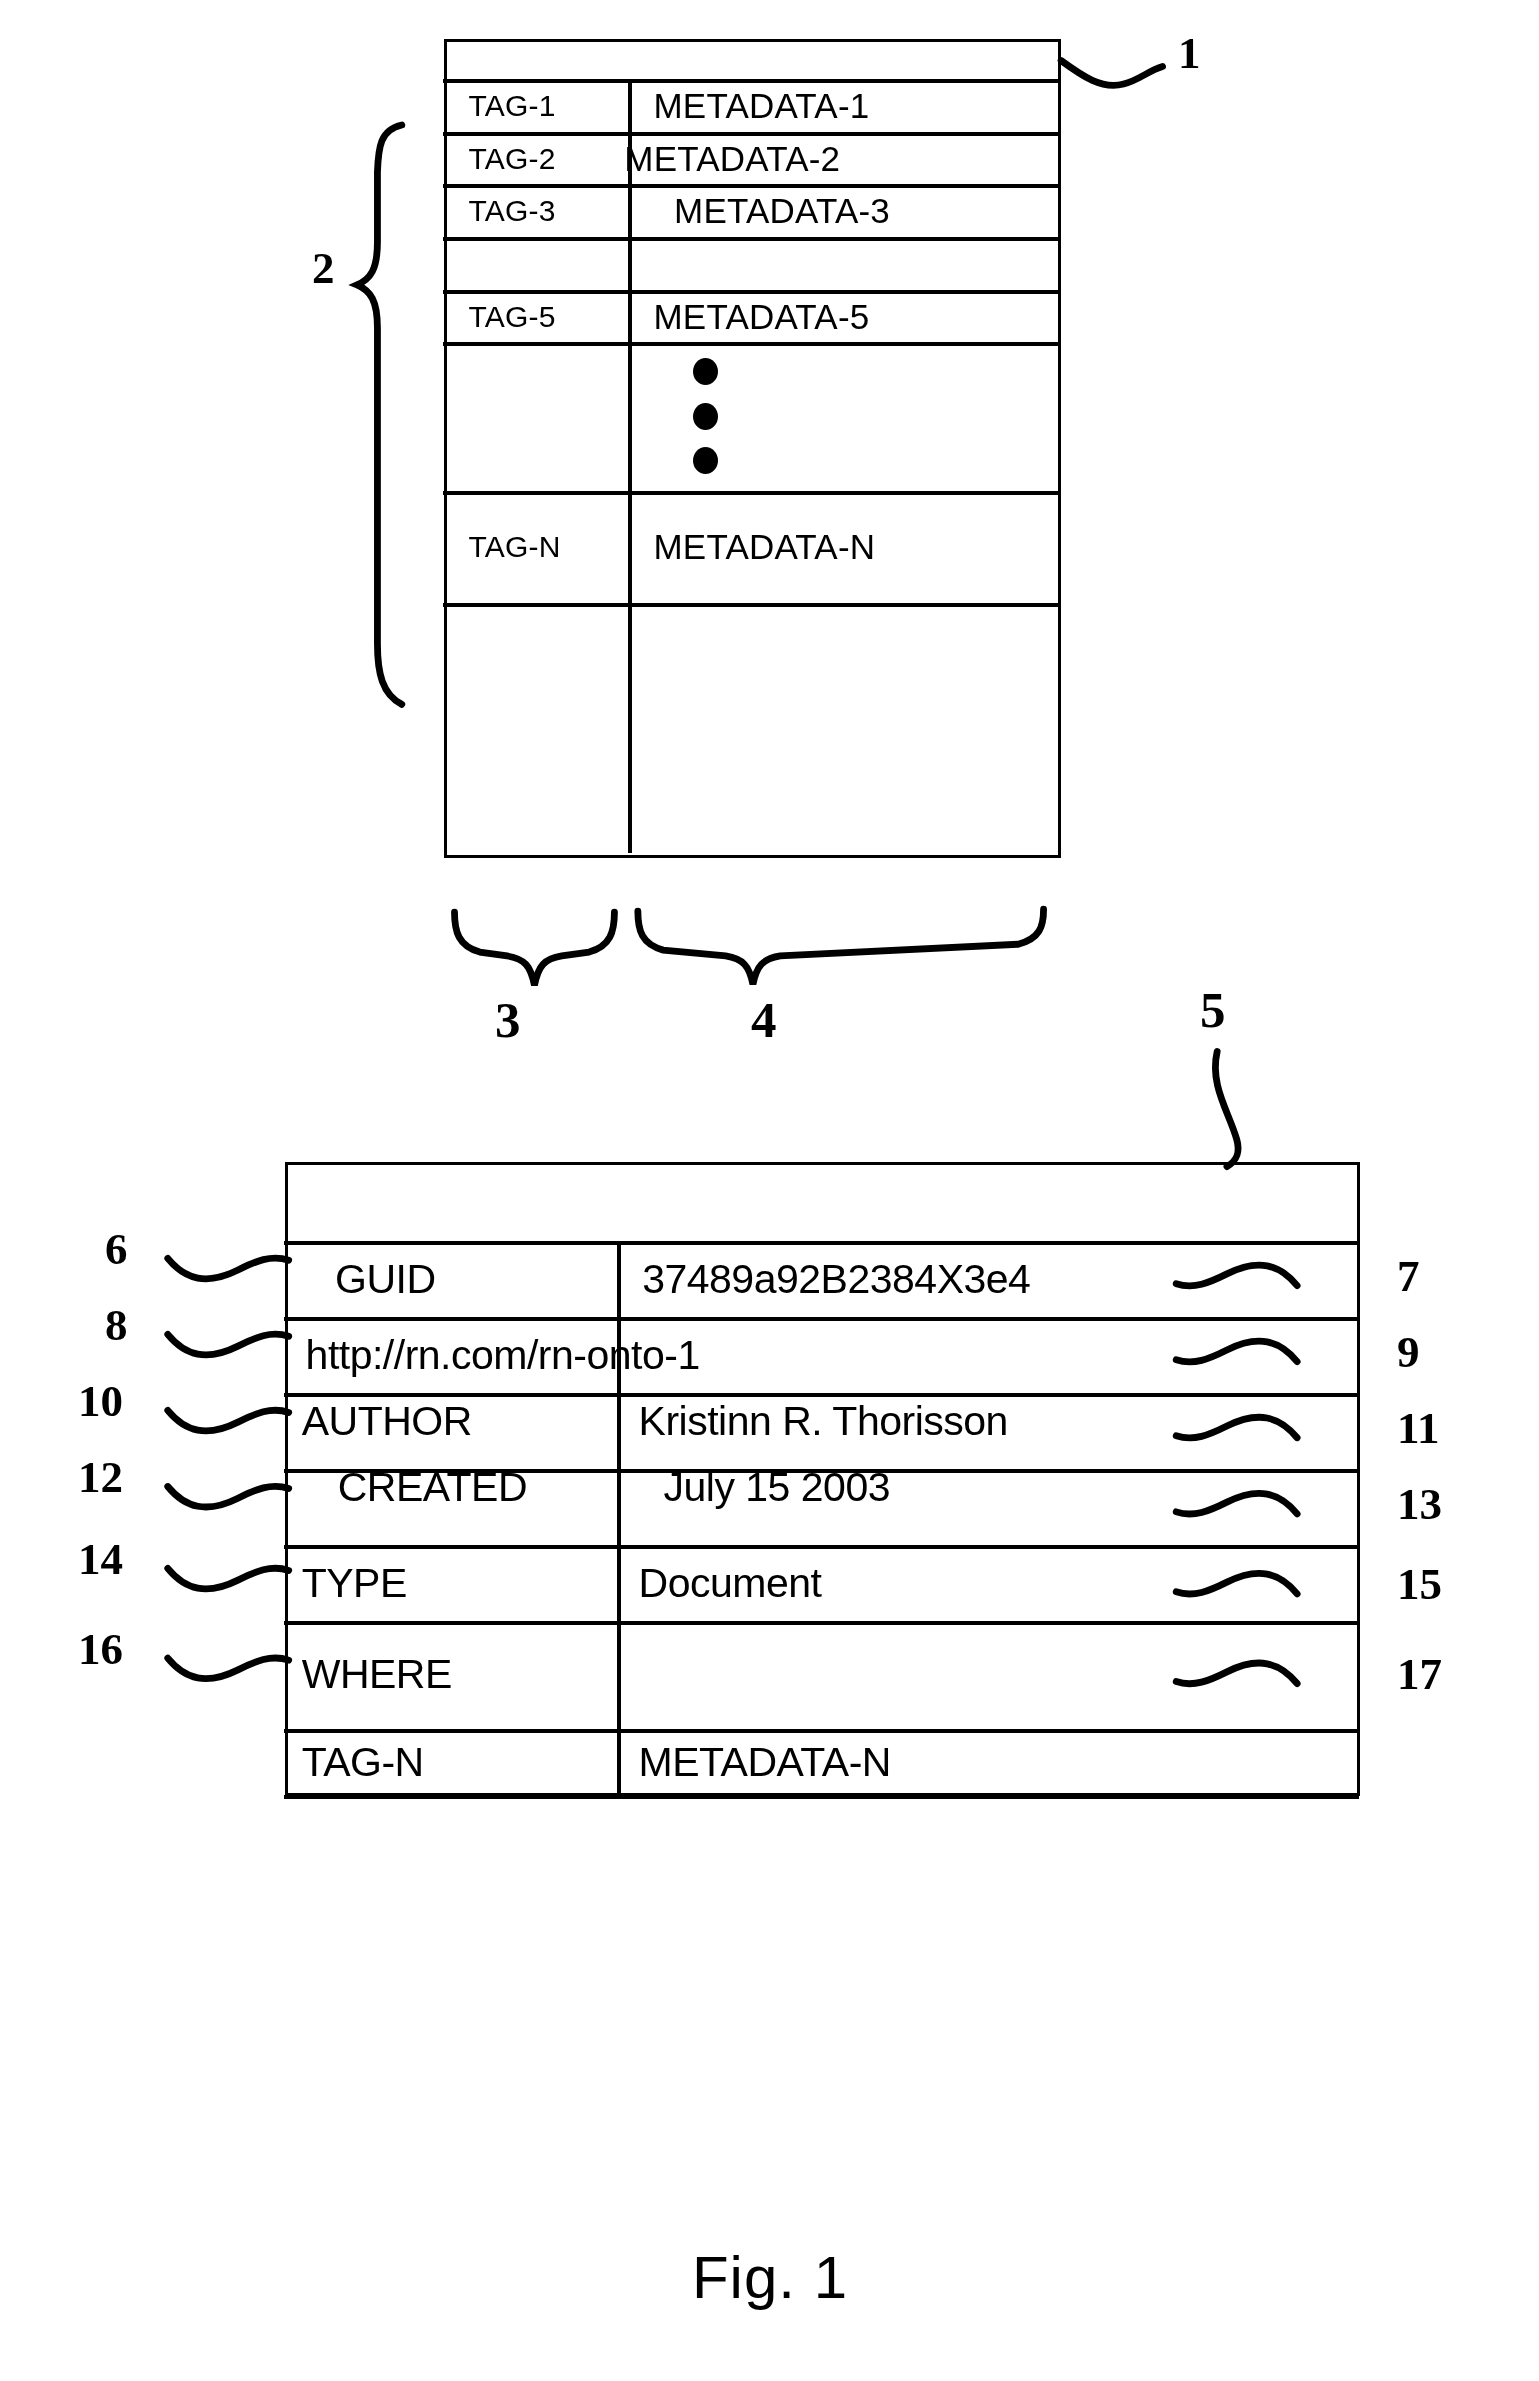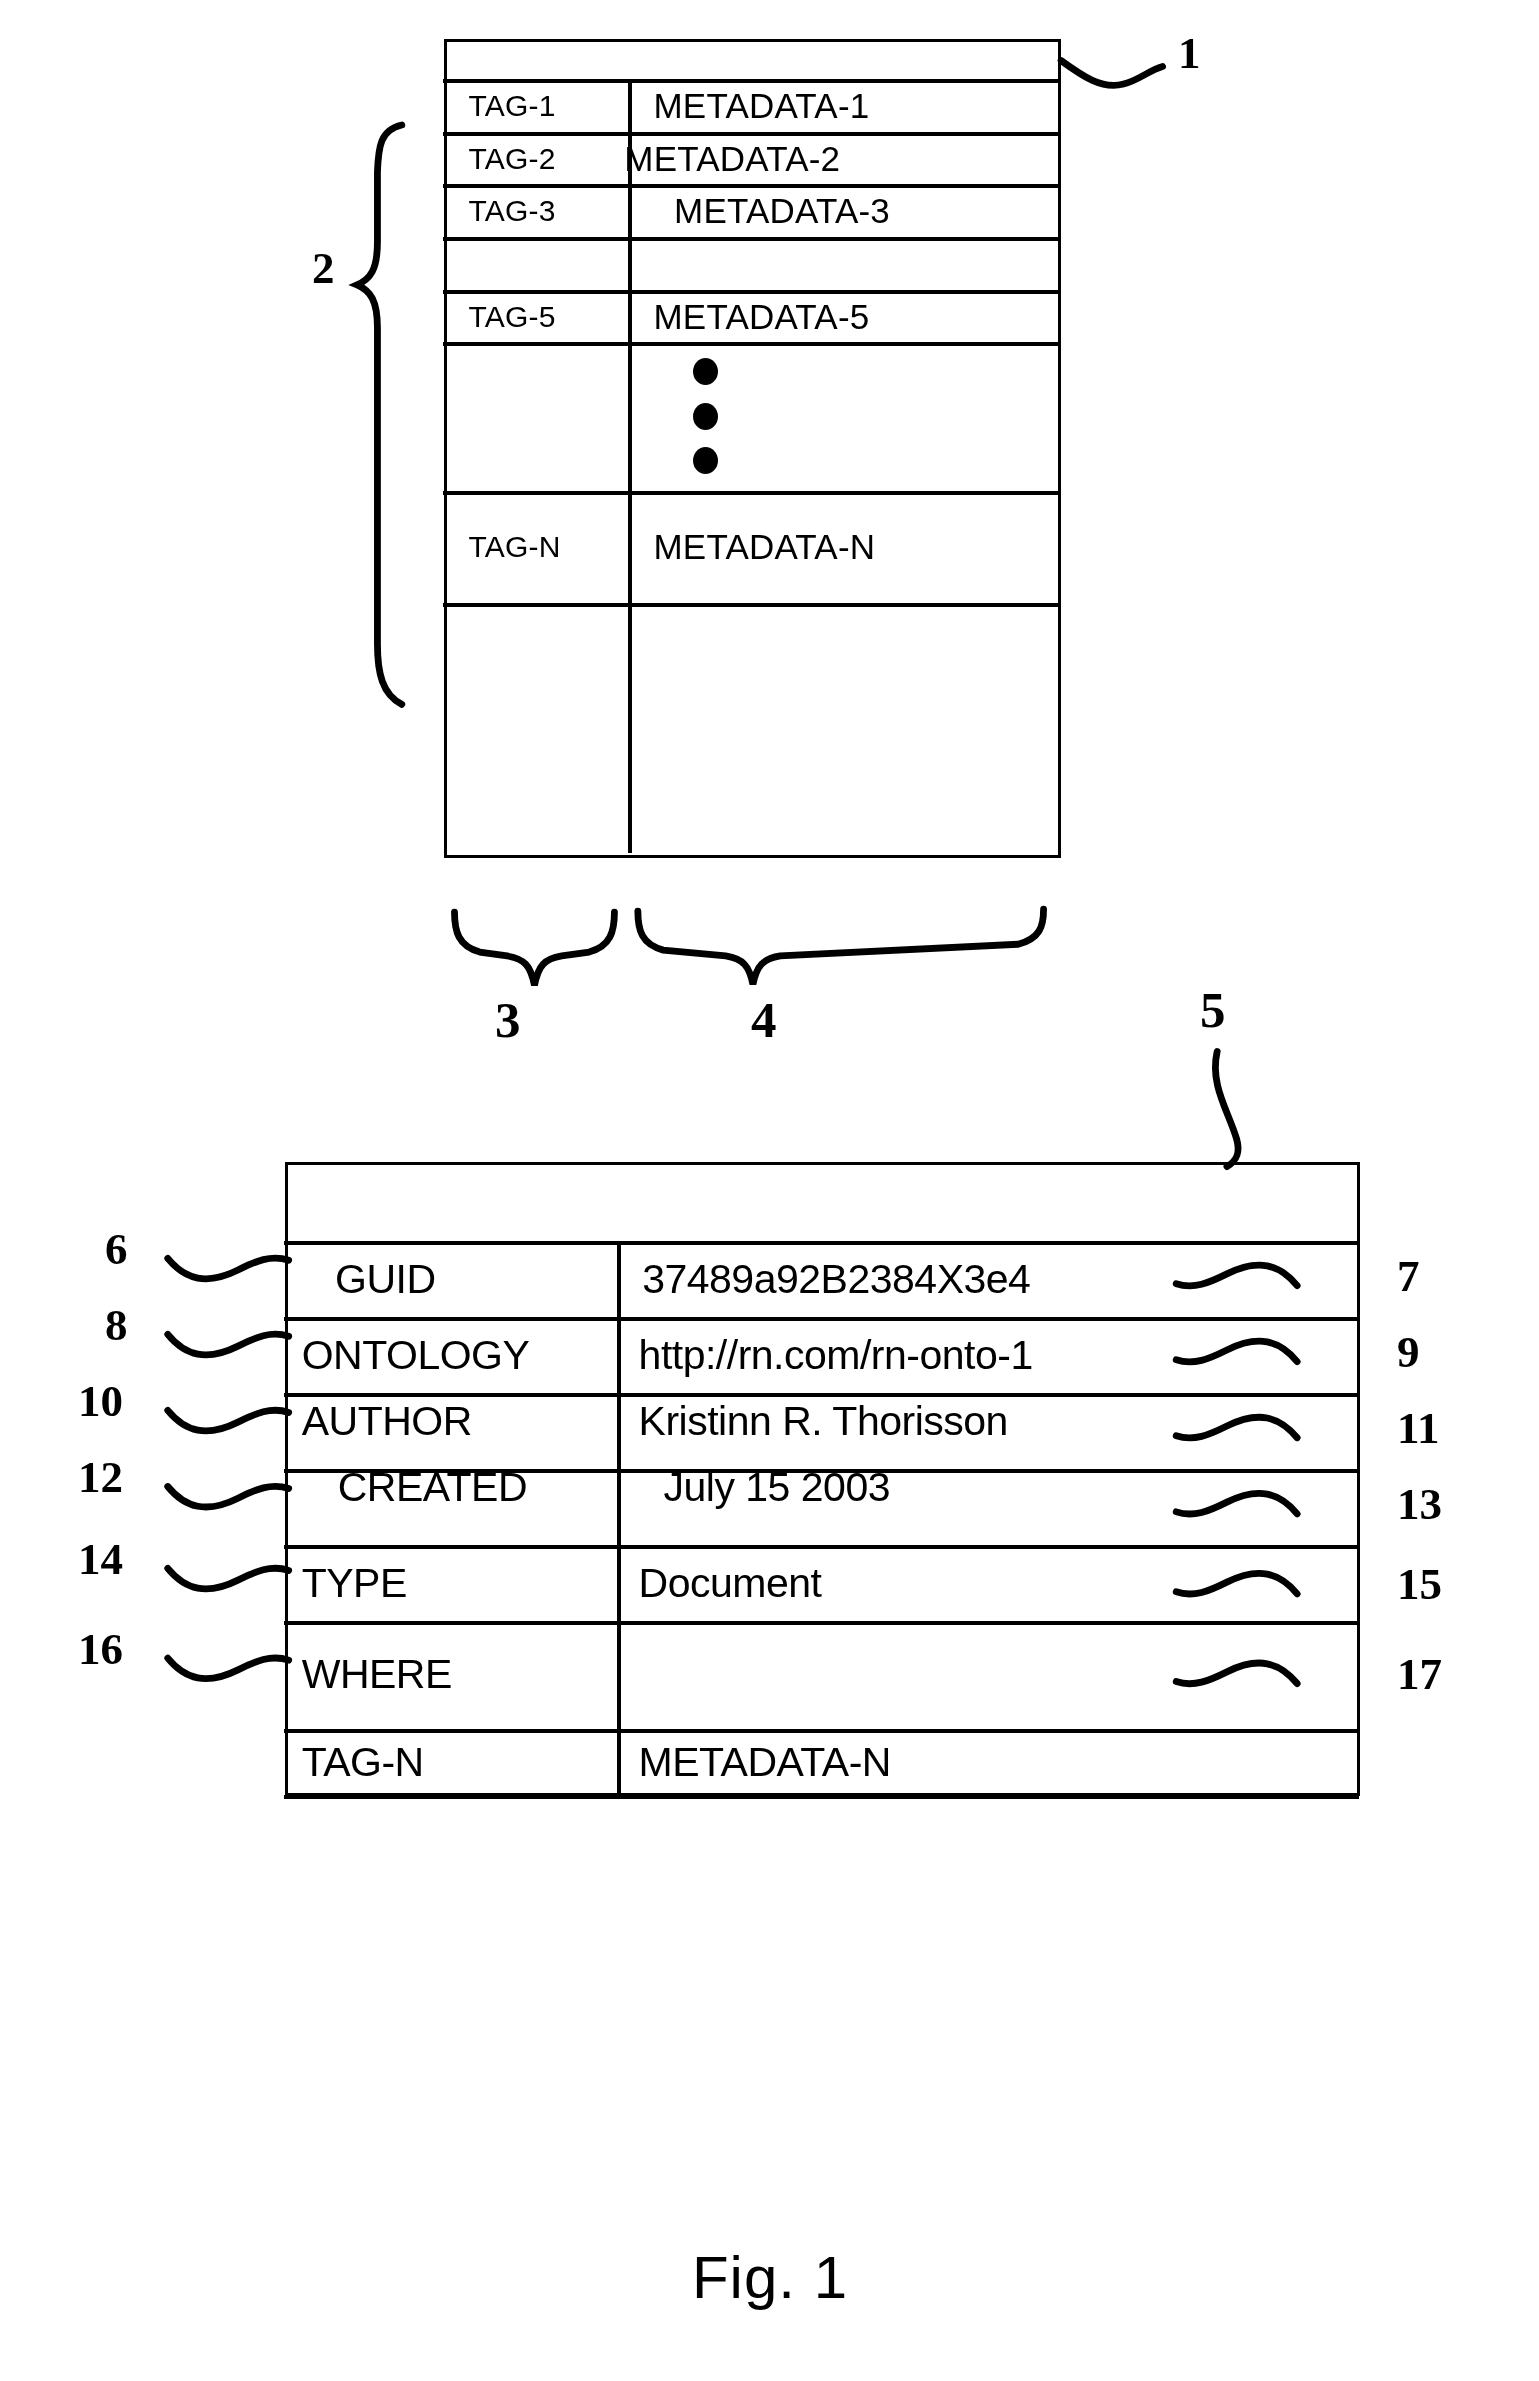--- a/index.html
+++ b/index.html
@@ -192,21 +192,20 @@
 
     <div class="vline" style="left:329px; top:76px; height:554px;"></div>
 
     <div class="row" style="top:76px; height:76px; width:1067px;">
       <div class="cell key" style="width:338px;padding-left:47px;">GUID</div>
       <div class="cell val" style="width:734px;">37489a92B2384X3e4</div>
     </div>
     <div class="hline" style="left:-3.9px; top:152px; width:1075px;"></div>
 
     <div class="row" style="top:152px; height:76px; width:1067px;">
-      <div class="cell key" style="width:333px;">ONTOLOGY</div>
       <div class="cell val" style="width:734px;">http://rn.com/rn-onto-1</div>
     </div>
     <div class="hline" style="left:-3.9px; top:228px; width:1075px;"></div>
 
     <div class="row" style="top:228px; height:56px; width:1067px;">
       <div class="cell key" style="width:333px;">AUTHOR</div>
       <div class="cell val" style="width:734px;">Kristinn R. Thorisson</div>
     </div>
     <div class="hline" style="left:-3.9px; top:304px; width:1075px;"></div>
 

